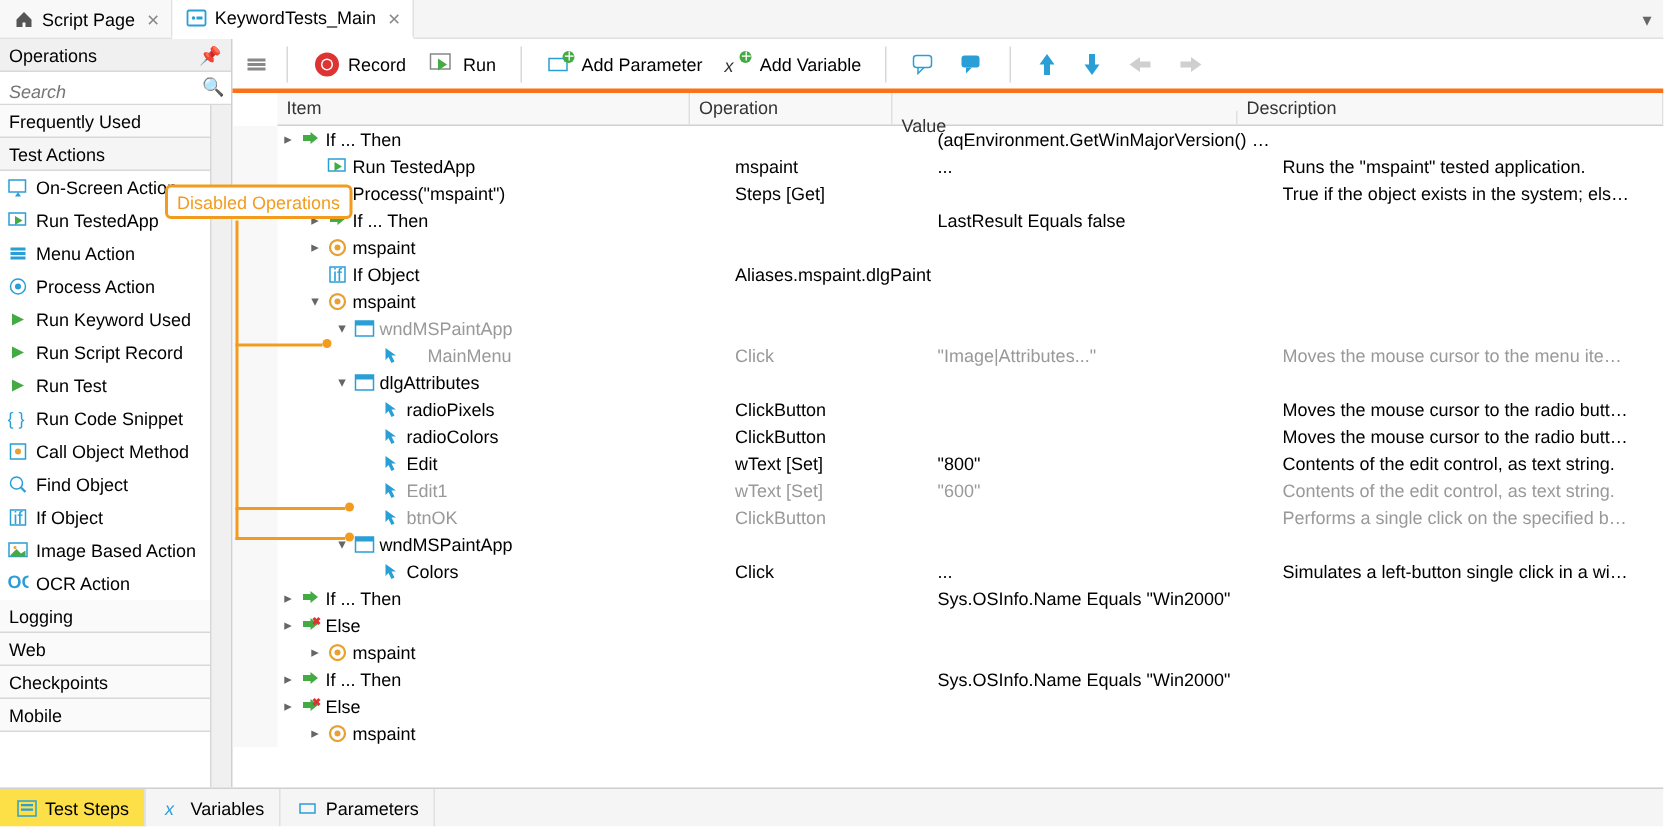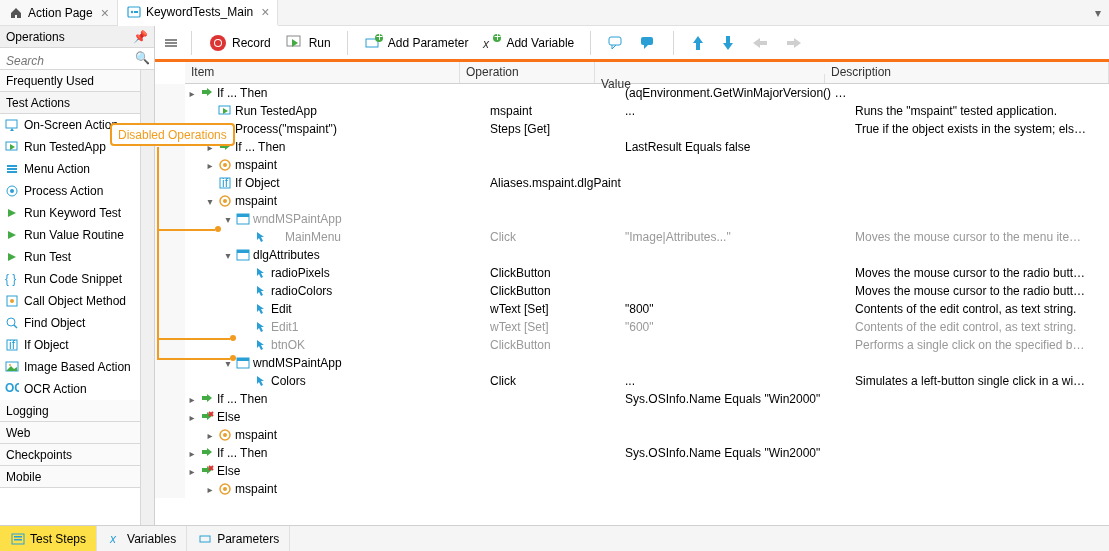--- a/index.html
+++ b/index.html
@@ -65,21 +65,21 @@
 </head>
 <body>
 
 <div class="tabs-top">
   <div class="tab">
     <span class="ico">
         <svg width="14" height="14" viewBox="0 0 14 14">
           <path d="M2 7 L7 2 L12 7 L12 12 L8 12 L8 9 L6 9 L6 12 L2 12 Z" fill="#555"></path>
         </svg>
       </span>
-    <span>Action Page</span>
+    <span>Script Page</span>
     <span class="close-x">×</span>
   </div>
   <div class="tab active">
     <span class="ico">
         <svg width="14" height="14" viewBox="0 0 14 14">
           <rect x="1" y="2" width="12" height="10" rx="1" fill="none" stroke="#2a9fd6" stroke-width="1.2"></rect>
           <circle cx="5" cy="7" r="1.2" fill="#2a9fd6"></circle>
           <rect x="7" y="6" width="4" height="2" fill="#2a9fd6"></rect>
         </svg>
       </span>
@@ -141,29 +141,29 @@
           </svg>
         </span>
         <span>Process Action</span>
       </div>
     <div class="op-item">
         <span class="ico">
           <svg width="14" height="14">
             <path d="M3 3 L11 7 L3 11 Z" fill="#4a4"></path>
           </svg>
         </span>
-        <span>Run Keyword Test</span>
+        <span>Run Keyword Used</span>
       </div>
     <div class="op-item">
         <span class="ico">
           <svg width="14" height="14">
             <path d="M3 3 L11 7 L3 11 Z" fill="#4a4"></path>
           </svg>
         </span>
-        <span>Run Value Routine</span>
+        <span>Run Script Record</span>
       </div>
     <div class="op-item">
         <span class="ico">
           <svg width="14" height="14">
             <path d="M3 3 L11 7 L3 11 Z" fill="#4a4"></path>
           </svg>
         </span>
         <span>Run Test</span>
       </div>
     <div class="op-item">

